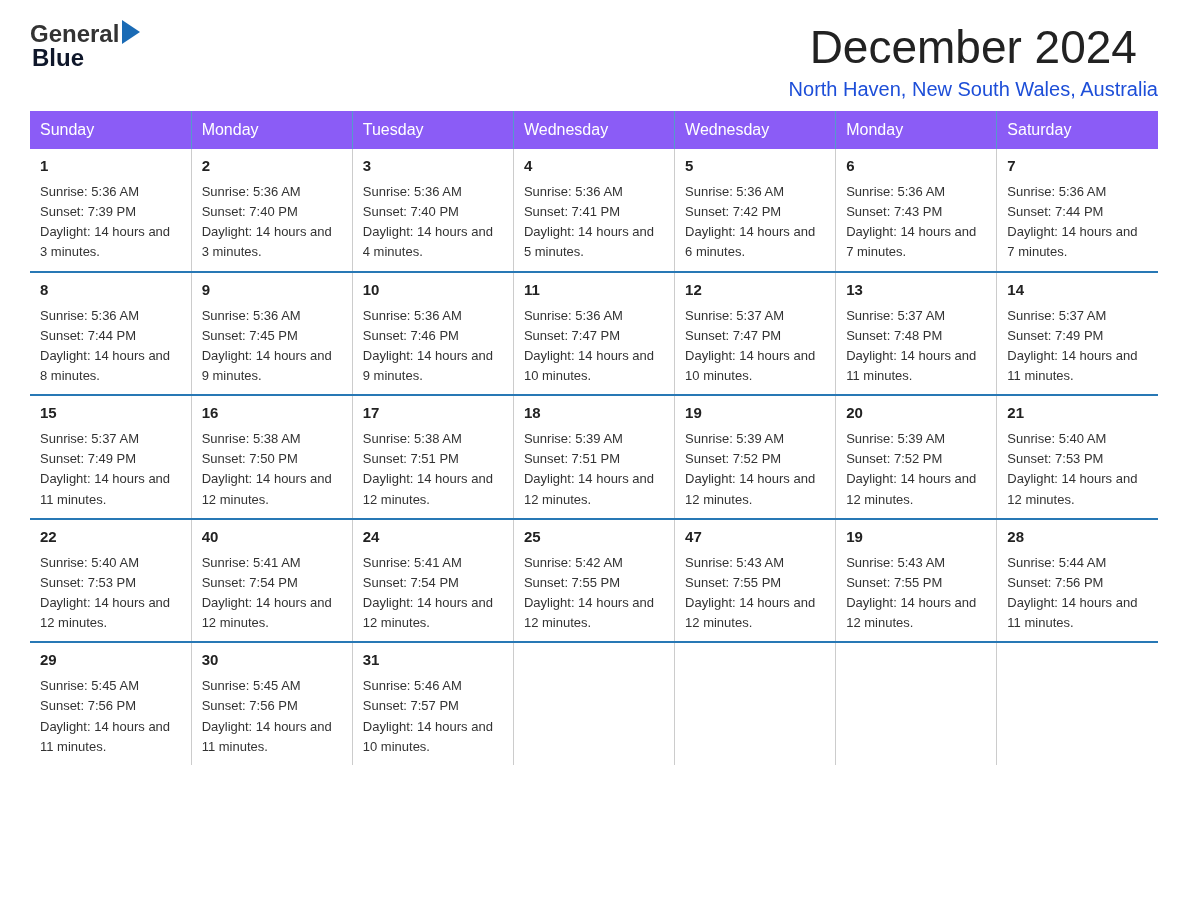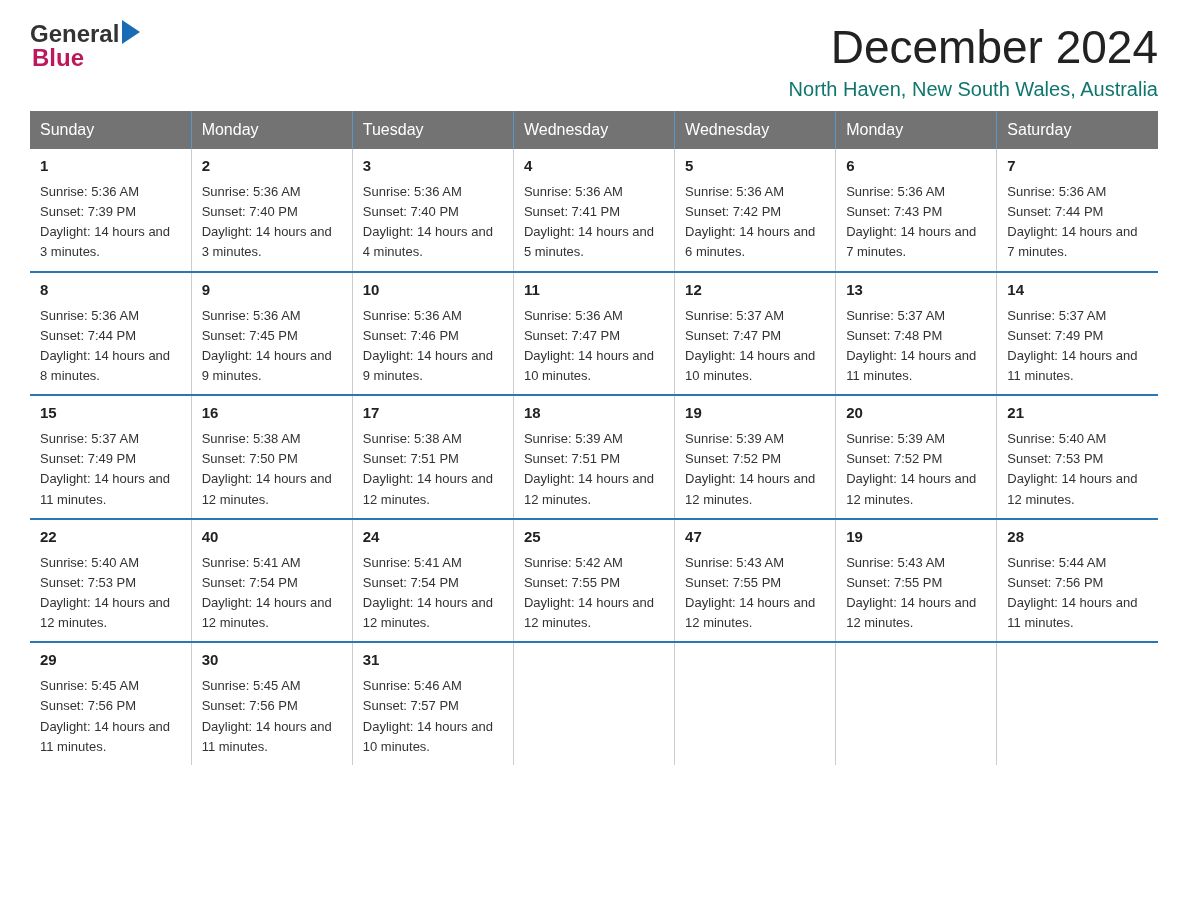--- a/index.html
+++ b/index.html
@@ -16,33 +16,34 @@
       align-items: flex-start;
       margin-bottom: 10px;
     }
     .title-block {
       text-align: right;
     }
     .main-title {
       font-size: 46px;
       font-weight: normal;
       color: #222;
+      text-align: center;
     }
     .subtitle {
       font-size: 20px;
-      color: #0f766e;
+      color: #1d4ed8;
       margin-top: 4px;
     }
     .calendar {
       width: 100%;
       border-collapse: collapse;
       margin-top: 10px;
     }
     .calendar thead tr {
-      background-color: #737373;
+      background-color: #8b5cf6;
     }
     .calendar thead th {
       color: #fff;
       padding: 10px 10px;
       text-align: left;
       font-size: 16px;
       font-weight: normal;
       border-right: 1px solid #5599cc;
     }
     .calendar thead th:last-child {
@@ -100,21 +101,21 @@
       border-top: 12px solid transparent;
       border-bottom: 12px solid transparent;
       border-left: 18px solid #1a6bb5;
       margin-left: 3px;
       vertical-align: middle;
       margin-top: -4px;
     }
     .logo-line2 {
       font-size: 24px;
       font-weight: bold;
-      color: #be185d;
+      color: #0f172a;
       margin-top: -4px;
       margin-left: 2px;
     }
   </style>
 </head>
 <body>
 
 <div class="header">
   <div class="logo-wrapper">
     <div class="logo-line1">

